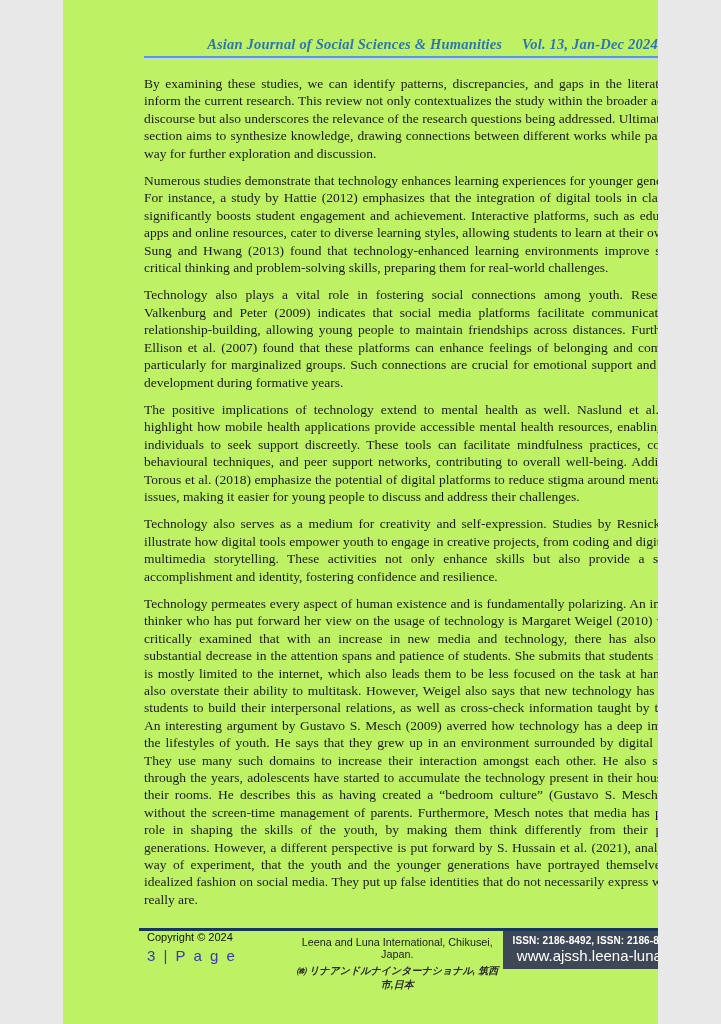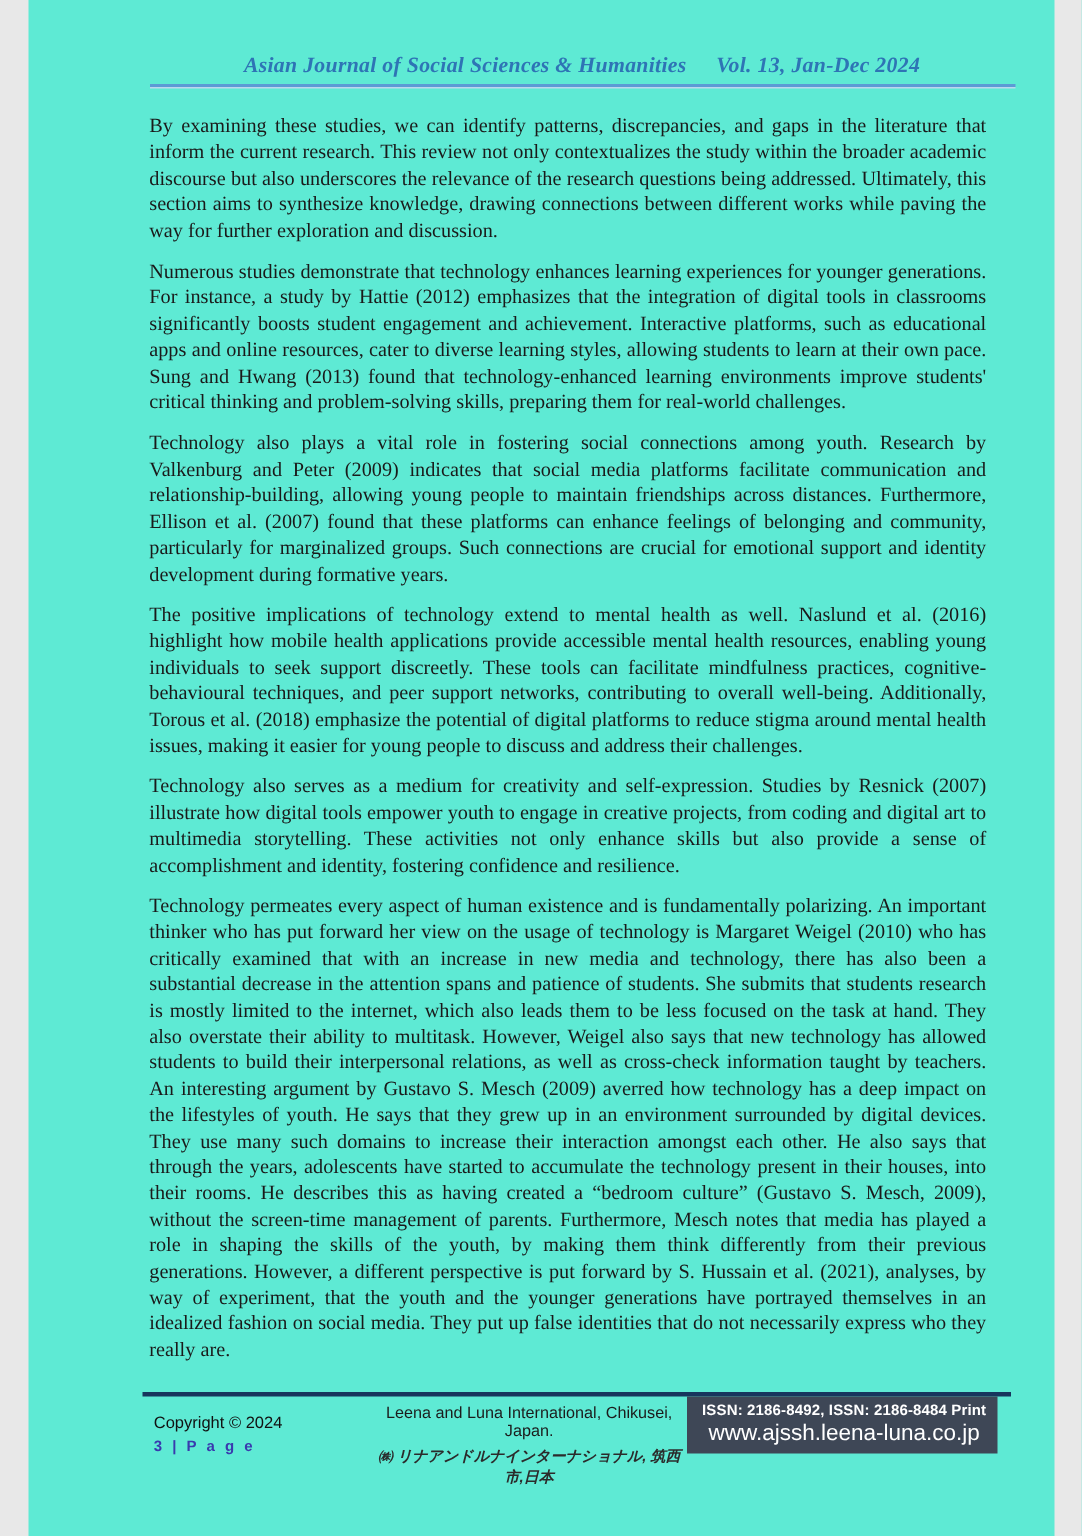--- a/index.html
+++ b/index.html
@@ -1,21 +1,21 @@
 <!DOCTYPE html>
 <html><head>
 <meta charset="utf-8">
 <style>
   html, body { margin: 0; padding: 0; background: #e8e8e8; }
   .page {
     position: relative;
-    width: 684px;
+    width: 595px;
     height: 1024px;
     margin: 0 auto;
-    background: #5eead4;
+    background: #bef264;
     overflow: hidden;
     font-family: "Liberation Serif", serif;
   }
   
   .header {
     position: absolute;
     top: 36px;
     left: 81px;
     width: 577px;
   }
@@ -61,32 +61,32 @@
   .footer-rule {
     height: 3px;
     background: #17365d;
   }
   .footer-cols {
     display: flex;
     align-items: flex-start;
   }
   .f-left {
     width: 165px;
-    padding-top: 12px;
+    padding-top: 0;
     padding-left: 8px;
     box-sizing: border-box;
   }
   .copyright {
     font-size: 11px;
     color: #111111;
   }
   .pagenum {
     margin-top: 4px;
-    font-size: 10px;
-    font-weight: bold;
+    font-size: 15px;
+    font-weight: normal;
     color: #3939ae;
     letter-spacing: 2px;
   }
   .f-center {
     width: 228px;
     padding-top: 5px;
     text-align: center;
     box-sizing: border-box;
   }
   .publisher-en {

